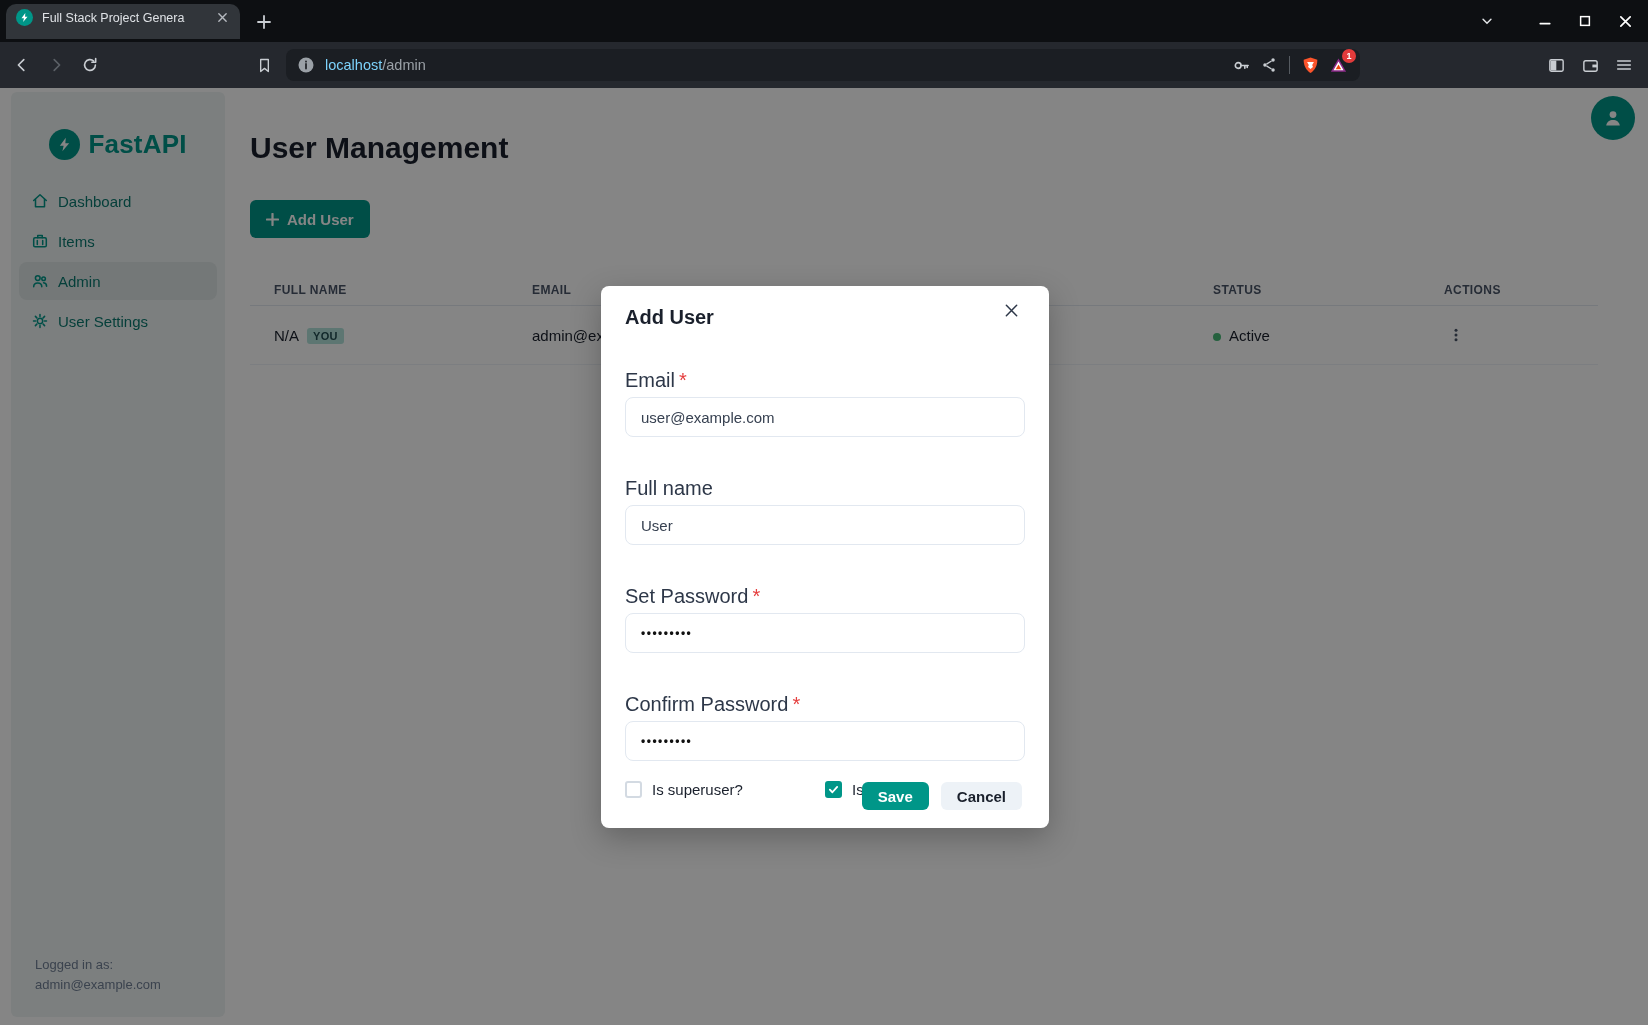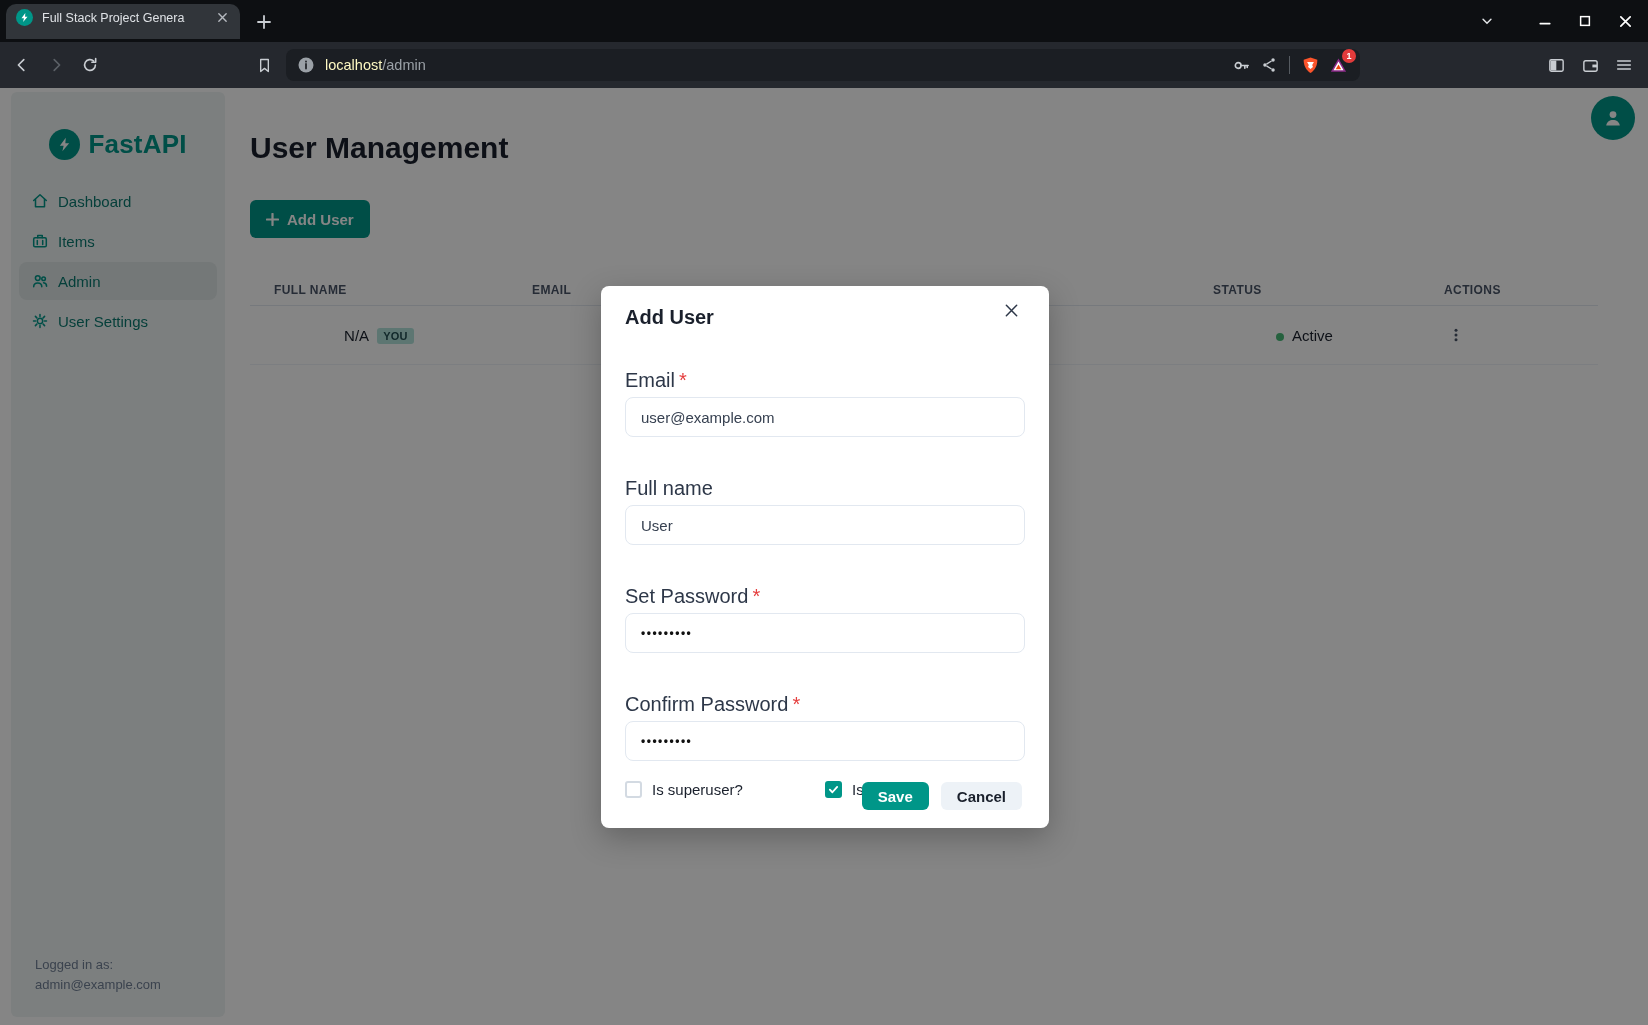--- a/index.html
+++ b/index.html
@@ -29,21 +29,21 @@
   .toolbar { position:relative; height:46px; background:var(--toolbar-bg,#25282e);
     display:flex; align-items:center; }
   .tbtn { width:32px; height:32px; display:flex; align-items:center; justify-content:center;
     border-radius:6px; flex:0 0 auto; }
   .tbtn.back { margin-left:6px; } .tbtn.fwd { margin-left:2px; } .tbtn.reload { margin-left:2px; }
   .tbtn.bookmark { margin-left:142px; }
   .urlbar { margin-left:6px; width:1074px; height:32px; background:var(--urlbar-bg,#1b1e23);
     border-radius:8px; display:flex; align-items:center; padding:0 8px 0 6px; }
   .urlinfo { width:20px; height:20px; margin-left:4px; flex:0 0 auto; }
   .urltext { margin-left:9px; font-size:14.5px; flex:1 1 auto; white-space:nowrap; overflow:hidden; }
-  .urltext .host { color:#fef9c3;text-align:right; } .urltext .path { color:#9aa0a6; }
+  .urltext .host { color:#7dd3fc;text-align:right; } .urltext .path { color:#9aa0a6; }
   .ubtn { width:28px; height:28px; display:flex; align-items:center; justify-content:center;
     flex:0 0 auto; position:relative; }
   .udivider { width:1px; height:18px; background:#565b61; margin:0 6px; flex:0 0 auto; }
   .badge { position:absolute; top:-2px; right:-4px; min-width:14px; height:14px;
     background:#e23b3b; border-radius:8px; color:#fff; font-size:9px; font-weight:700;
     display:flex; align-items:center; justify-content:center; padding:0 3px; }
   .toolbar .spacer { flex:1 1 auto; }
   .tbtn.rightgrp { margin-right:2px; }
 
   
@@ -64,21 +64,21 @@
 
   .main { position:absolute; left:222px; top:0; right:0; bottom:0; padding:42px 0 0 28px; }
   .page-title { font-size:30px; line-height:36px; font-weight:700; color:var(--heading,#1a202c); }
   .add-user-btn { margin-top:34px; height:38px; background:var(--teal,#009688);
     border:none; border-radius:6px; color:#fff; font-size:15px; font-weight:700;
     font-family:inherit; display:inline-flex; align-items:center; gap:8px; padding:0 16px; }
   .user-table { margin-top:37px; width:1348px; border-collapse:collapse; table-layout:fixed; }
   .user-table th { text-align:left; font-size:12px; font-weight:700; letter-spacing:.4px;
     color:#4a5568; padding:8px 24px; border-bottom:1px solid var(--border,#e2e8f0); }
   .user-table td { font-size:15px; color:var(--heading,#1a202c); padding:17px 24px;
-    border-bottom:1px solid #edf2f7;text-align:center; }
+    border-bottom:1px solid #edf2f7; }
   .you-badge { display:inline-block; margin-left:8px; background:var(--badge-bg,#b2e3db);
     color:var(--badge-text,#234e52); font-size:11px; font-weight:700; letter-spacing:.3px;
     border-radius:3px; padding:2px 6px; vertical-align:1px; }
   .status-dot { display:inline-block; width:8px; height:8px; border-radius:50%;
     background:var(--green,#48bb78); margin-right:8px; }
   .row-actions { width:24px; height:24px; display:flex; align-items:center; justify-content:center; }
   .avatar { position:absolute; top:8px; right:13px; width:44px; height:44px; border-radius:50%;
     background:var(--teal,#009688); display:flex; align-items:center; justify-content:center; }
 
   

